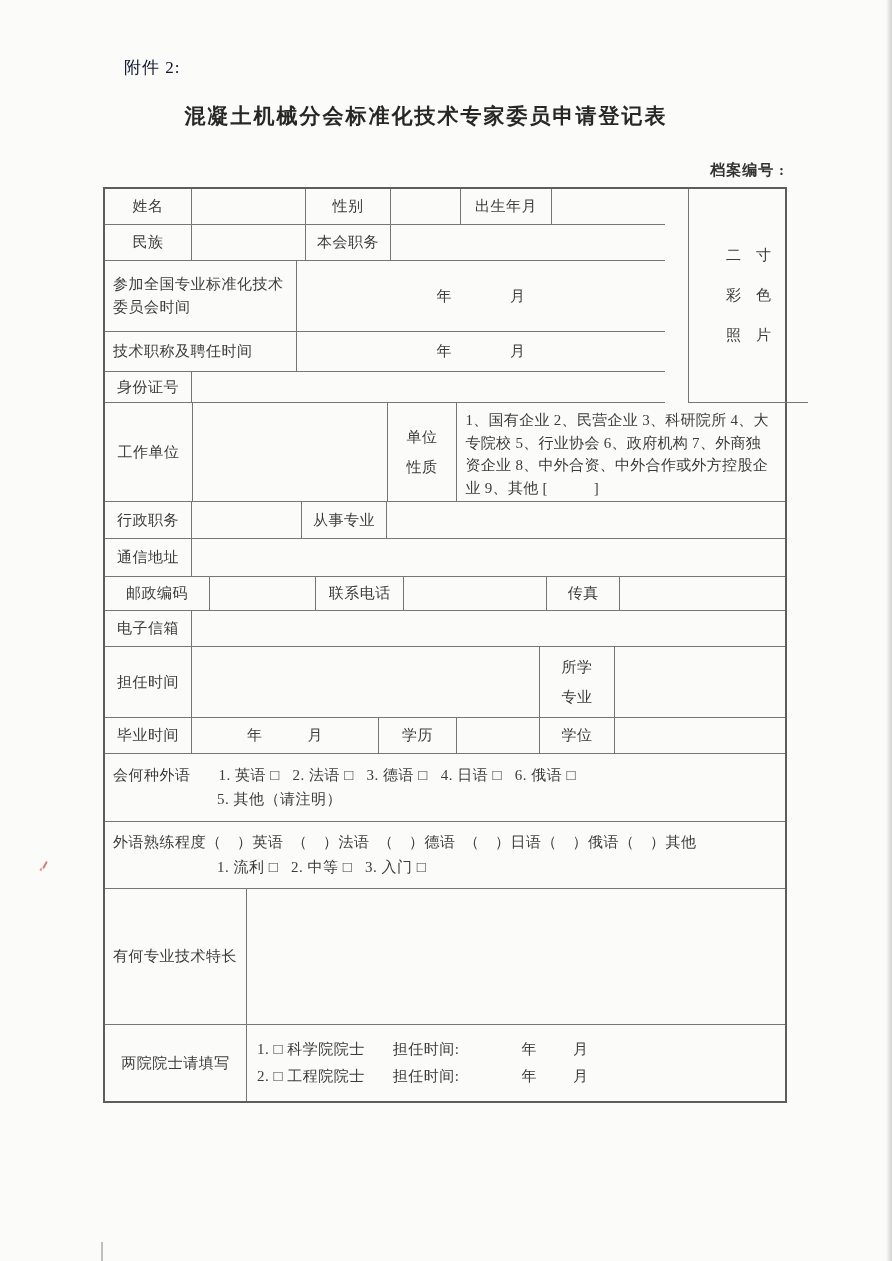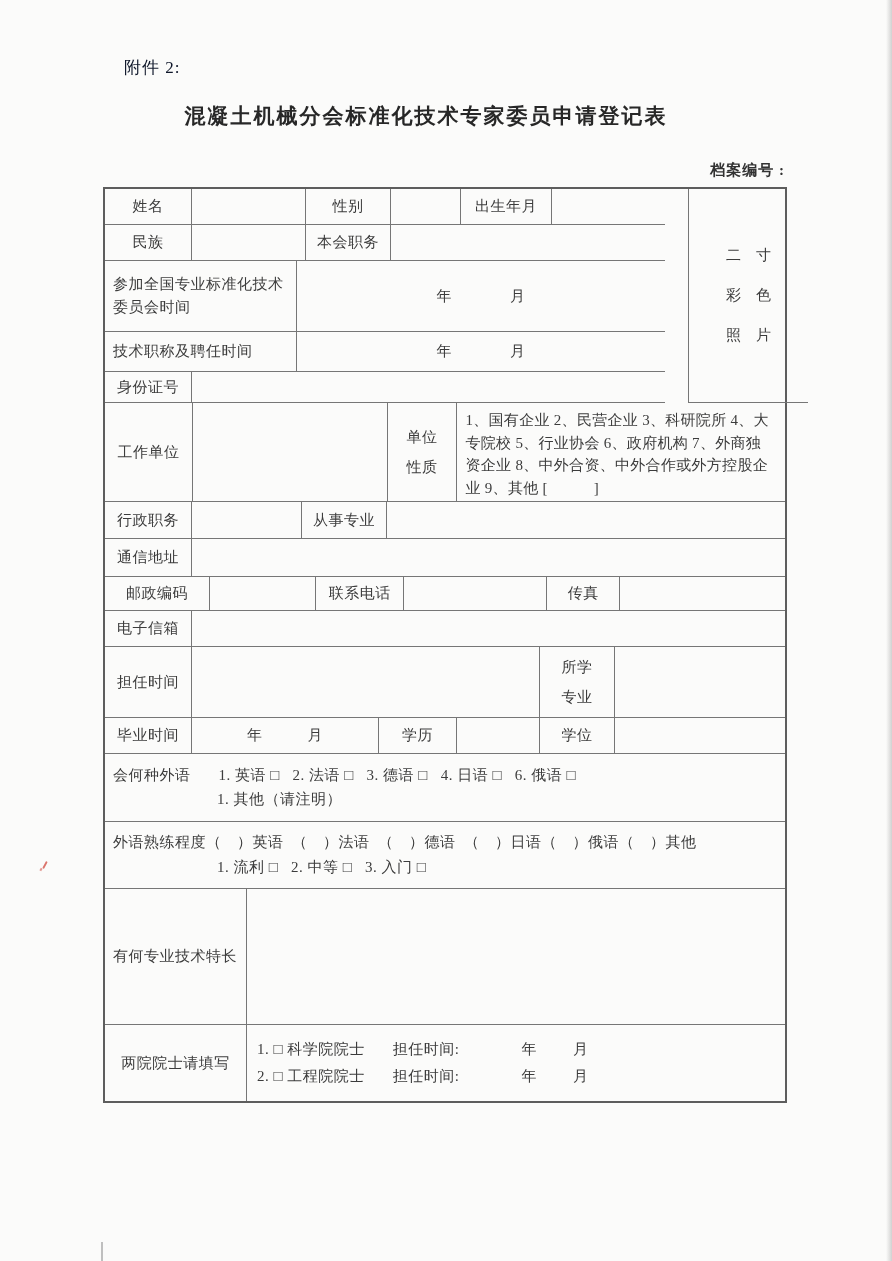--- a/index.html
+++ b/index.html
@@ -168,21 +168,21 @@
       <div class="cell end" style="width:170px"></div>
     </div>
 
     <div class="row" style="height:68px">
       <div class="cell end stack" style="width:680px">
         <div class="line">
           <span class="gap-label">会何种外语</span>
           <span>1. 英语 □   2. 法语 □   3. 德语 □   4. 日语 □   6. 俄语 □</span>
         </div>
         <div class="line indent">
-          <span>1. 其他（请注明）</span>
+          <span>5. 其他（请注明）</span>
         </div>
       </div>
     </div>
 
     <div class="row" style="height:67px">
       <div class="cell end stack" style="width:680px">
         <div class="line">
           <span>外语熟练程度</span>
           <span>（　）英语  （　）法语  （　）德语  （　）日语（　）俄语（　）其他</span>
         </div>

